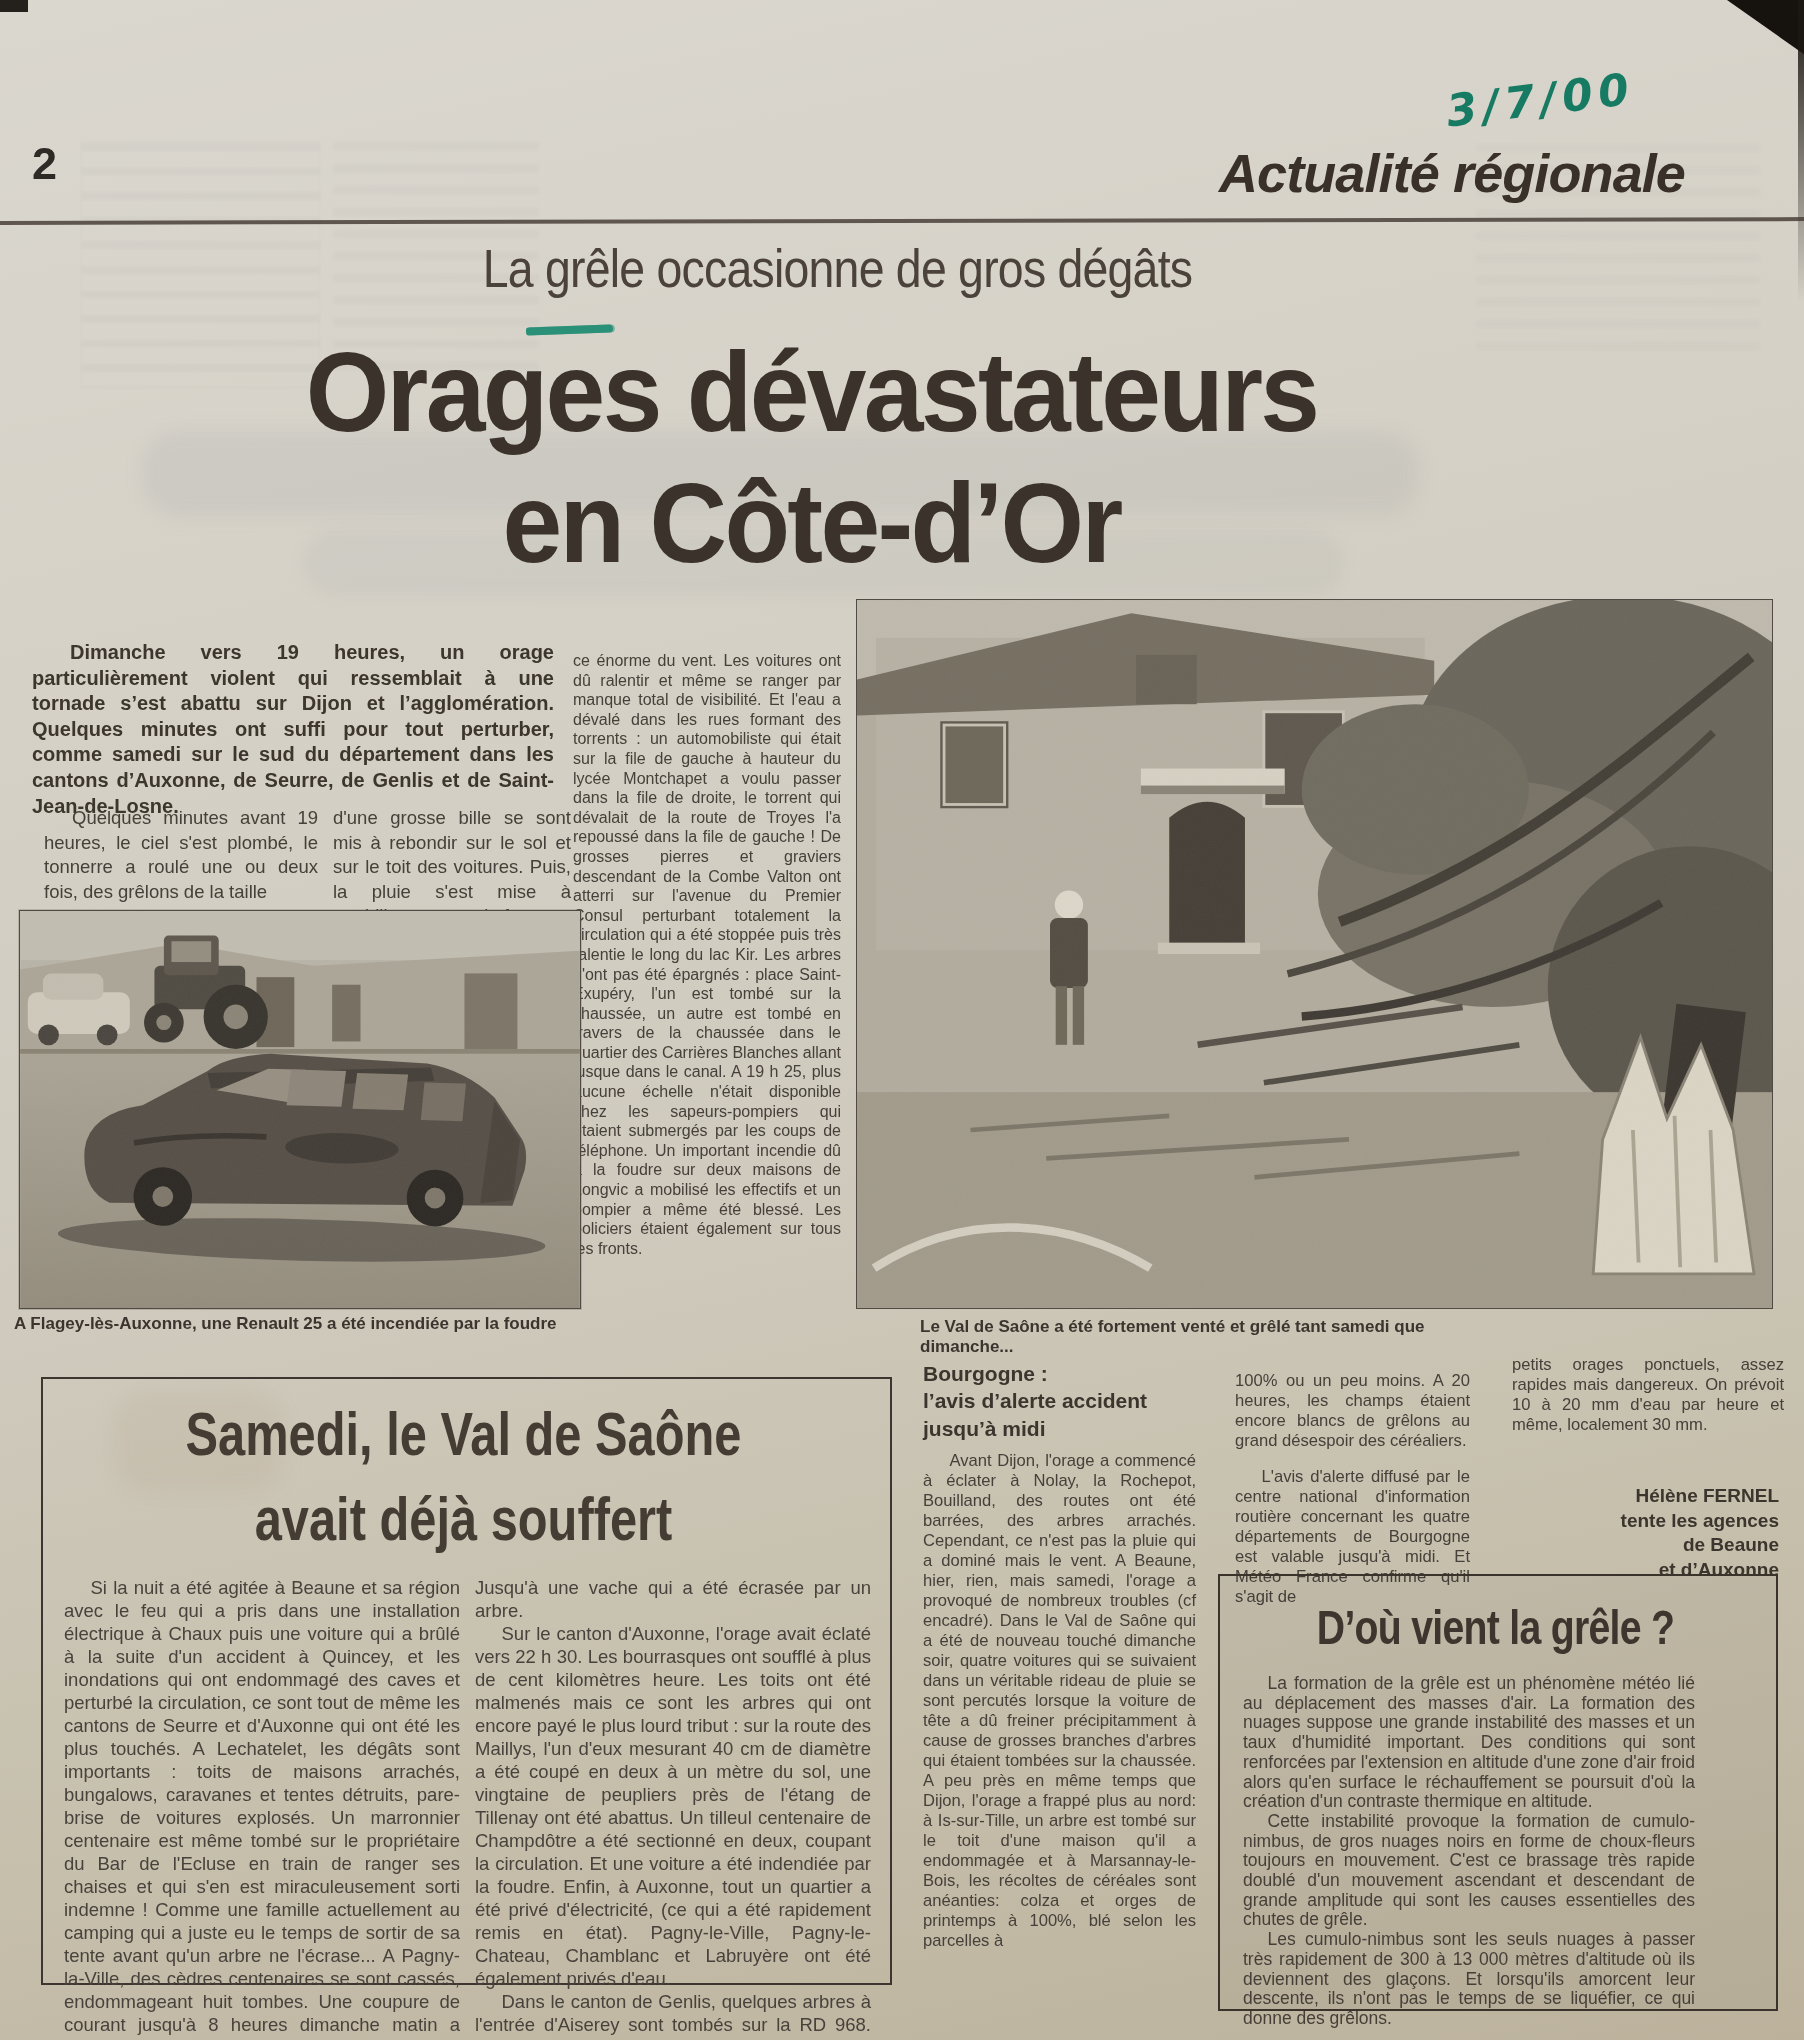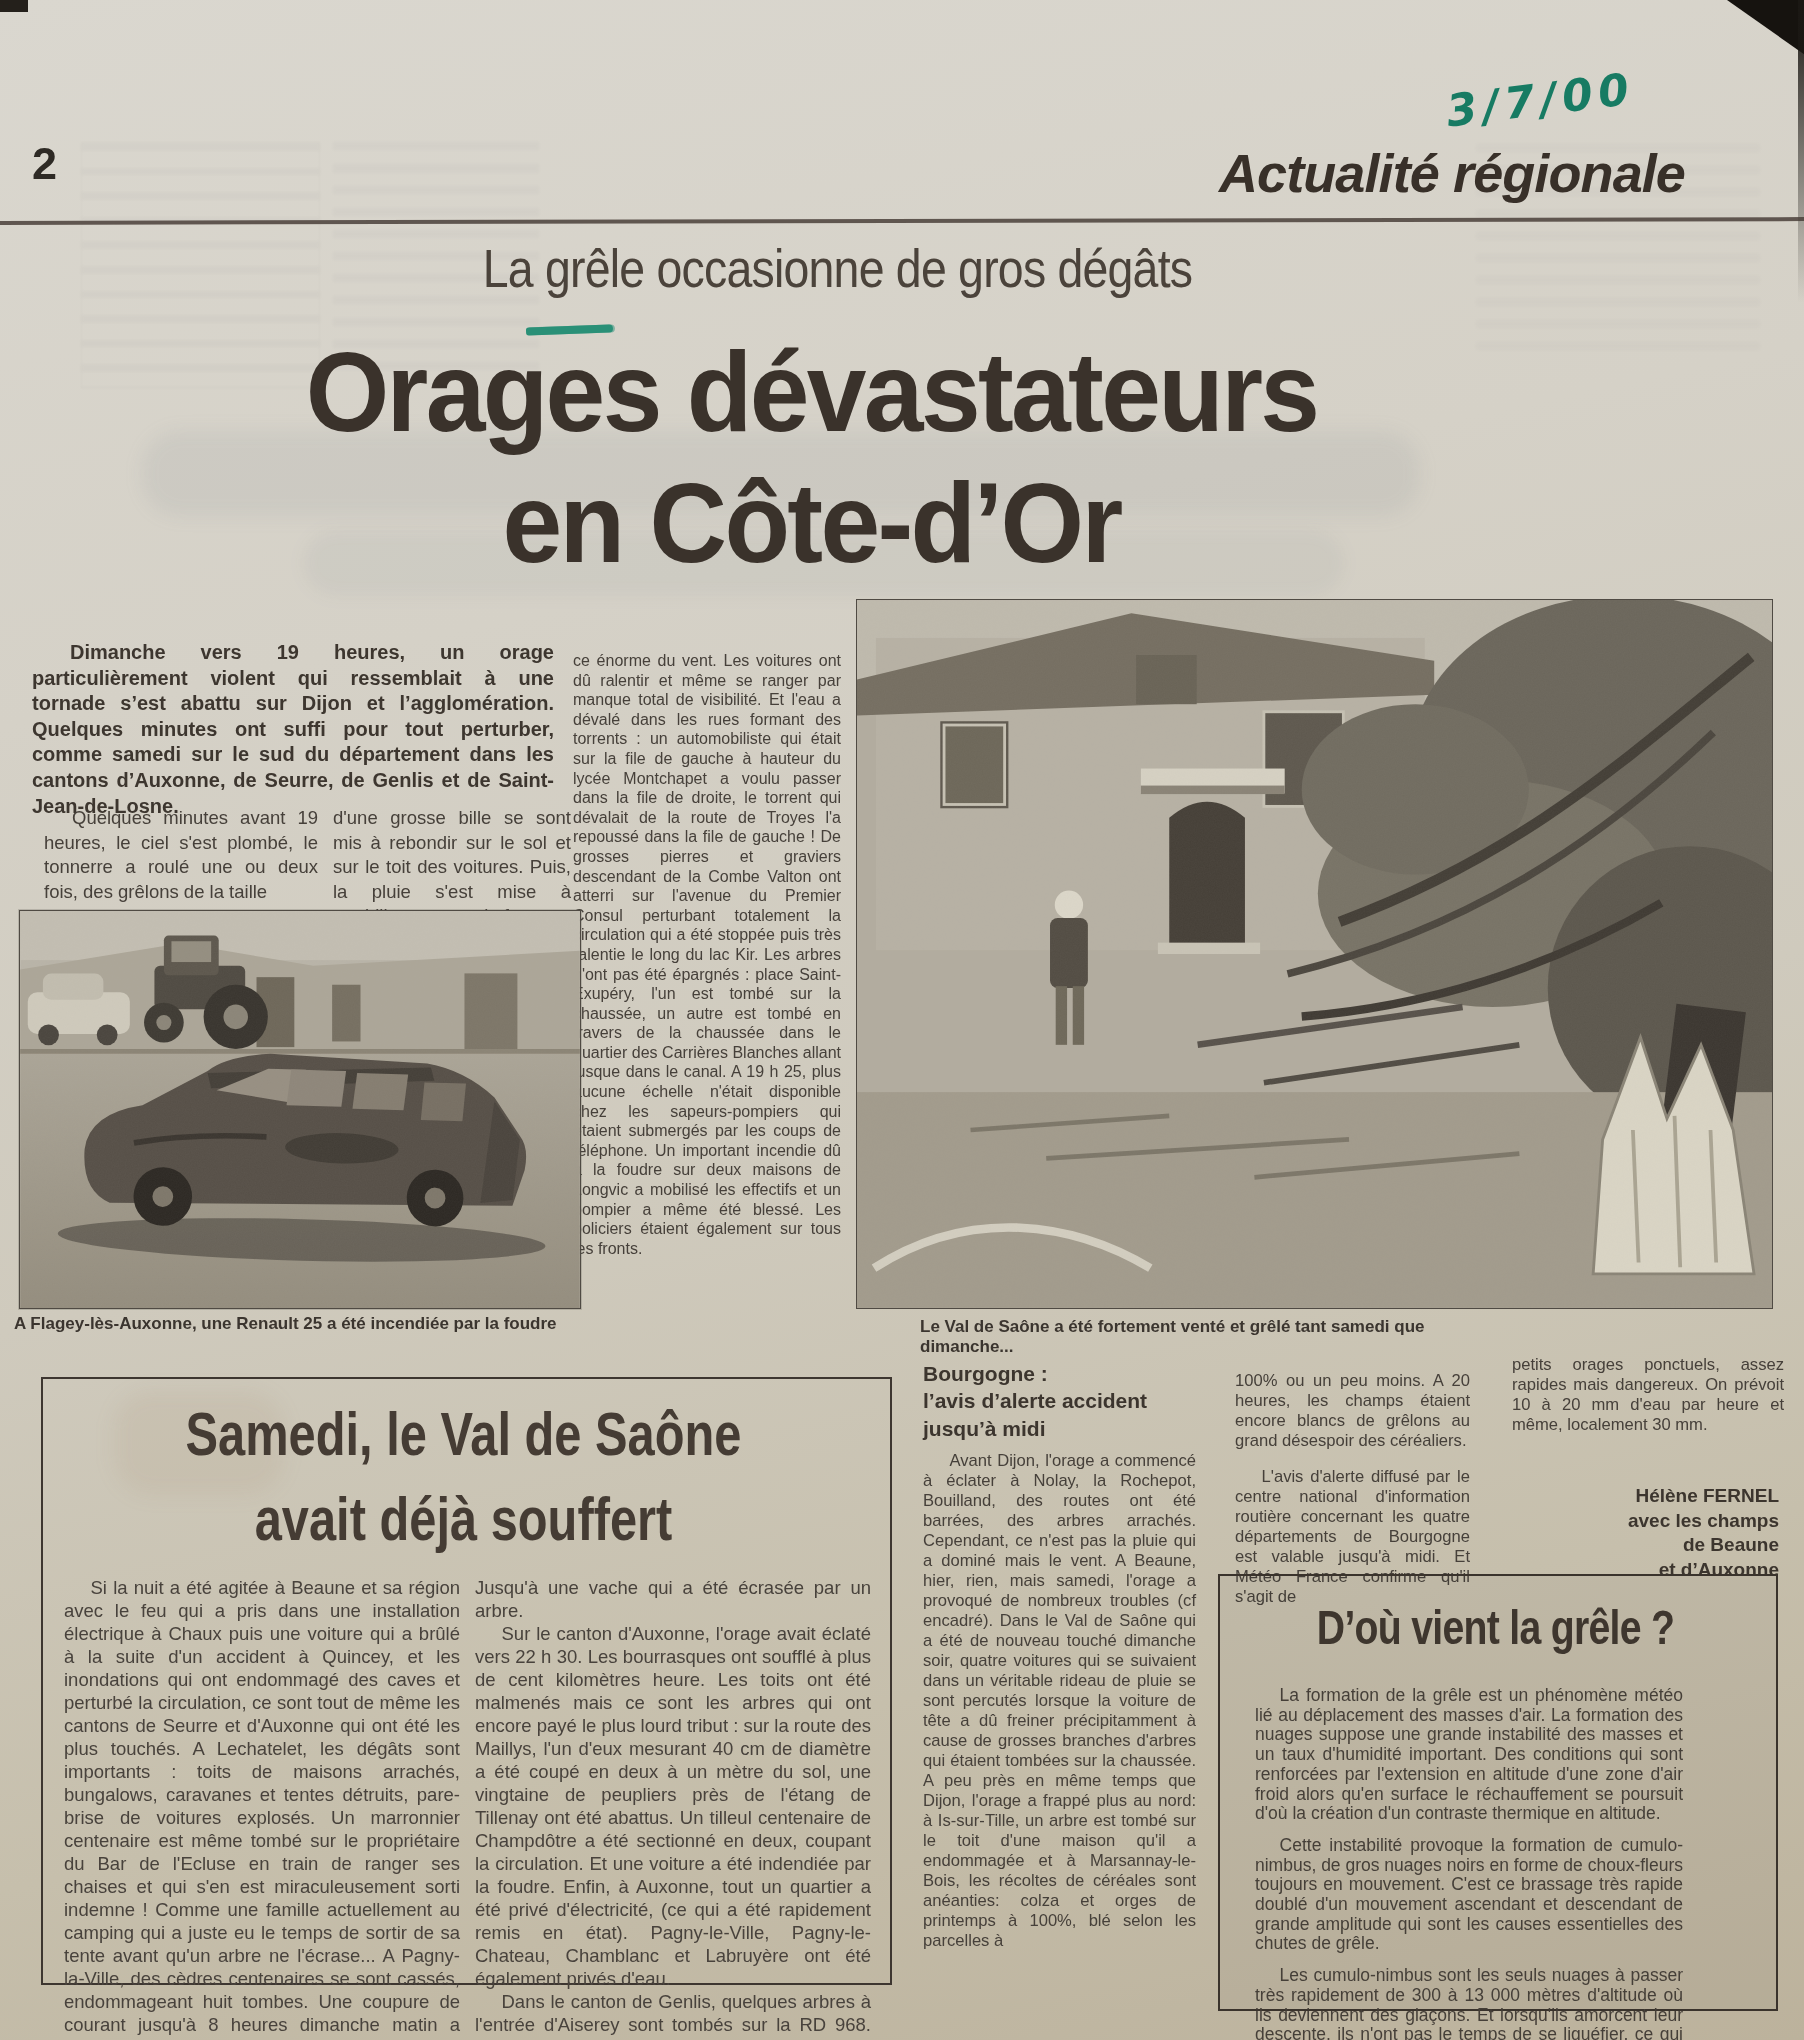--- a/index.html
+++ b/index.html
@@ -61,21 +61,21 @@
   .bg-col2{left:1219px;top:1355px;width:267px;font-size:16.6px;line-height:20px;}
   .bg-col2 p{margin:16px;}
   .bg-col2 p.ind{text-indent:26.5px;}
   .bg-col3{left:1512px;top:1355px;width:272px;font-size:16.6px;line-height:20px;}
   .byline{left:1474px;top:1484px;width:305px;text-align:right;font-size:19px;line-height:24.6px;font-weight:700;color:#3c352e;}
   
   .hail-box{left:1218px;top:1574px;width:556px;height:433px;border:2.8px solid #3a332c;background:rgba(30,25,15,.04);}
   .hail-heading{left:0;top:23px;width:551px;text-align:center;font-size:49px;font-weight:700;color:#3e362e;
     transform:scaleX(.80);letter-spacing:-0.9px;}
   .hail-body{left:23px;top:98px;width:452px;font-size:17.5px;line-height:19.7px;color:#453f38;}
-  .hail-body p{margin:12px;text-indent:24.6px;}
+  .hail-body p{margin:0;text-indent:24.6px;}
 </style>
 </head>
 <body>
 
 <div id="page">
 
   <div class="abs ghost ghost-adbox" style="left:81px;top:142px;width:237px;height:244px;"></div>
   <div class="abs ghost ghost-stripes" style="left:333px;top:142px;width:206px;height:235px;"></div>
   <div class="abs ghost ghost-stripes" style="left:1476px;top:144px;width:284px;height:213px;opacity:.10;"></div>
   <div class="abs ghost ghost-blob" style="left:142px;top:431px;width:1278px;height:85px;"></div>
@@ -225,21 +225,21 @@
     <div>jusqu’à midi</div>
   </div>
   <div class="abs bg-col1 jtext">Avant Dijon, l'orage a commencé à éclater à Nolay, la Rochepot, Bouilland, des routes ont été barrées, des arbres arrachés. Cependant, ce n'est pas la pluie qui a dominé mais le vent. A Beaune, hier, rien, mais samedi, l'orage a provoqué de nombreux troubles (cf encadré). Dans le Val de Saône qui a été de nouveau touché dimanche soir, quatre voitures qui se suivaient dans un véritable rideau de pluie se sont percutés lorsque la voiture de tête a dû freiner précipitamment à cause de grosses branches d'arbres qui étaient tombées sur la chaussée. A peu près en même temps que Dijon, l'orage a frappé plus au nord: à Is-sur-Tille, un arbre est tombé sur le toit d'une maison qu'il a endommagée et à Marsannay-le-Bois, les récoltes de céréales sont anéanties: colza et orges de printemps à 100%, blé selon les parcelles à</div>
   <div class="abs bg-col2 jtext">
     <p>100% ou un peu moins. A 20 heures, les champs étaient encore blancs de grêlons au grand désespoir des céréaliers.</p>
     <p class="ind">L'avis d'alerte diffusé par le centre national d'information routière concernant les quatre départements de Bourgogne est valable jusqu'à midi. Et Météo France confirme qu'il s'agit de</p>
   </div>
   <div class="abs bg-col3 jtext">petits orages ponctuels, assez rapides mais dangereux. On prévoit 10 à 20 mm d'eau par heure et même, localement 30 mm.</div>
   <div class="abs byline">
     <div>Hélène FERNEL</div>
-    <div>avec les champs</div>
+    <div>tente les agences</div>
     <div>de Beaune</div>
     <div>et d’Auxonne</div>
   </div>
 
   <div class="abs hail-box">
     <div class="abs hail-heading">D’où vient la grêle ?</div>
     <div class="abs hail-body jtext">
       <p>La formation de la grêle est un phénomène météo lié au déplacement des masses d'air. La formation des nuages suppose une grande instabilité des masses et un taux d'humidité important. Des conditions qui sont renforcées par l'extension en altitude d'une zone d'air froid alors qu'en surface le réchauffement se poursuit d'où la création d'un contraste thermique en altitude.</p>
       <p>Cette instabilité provoque la formation de cumulo-nimbus, de gros nuages noirs en forme de choux-fleurs toujours en mouvement. C'est ce brassage très rapide doublé d'un mouvement ascendant et descendant de grande amplitude qui sont les causes essentielles des chutes de grêle.</p>
       <p>Les cumulo-nimbus sont les seuls nuages à passer très rapidement de 300 à 13 000 mètres d'altitude où ils deviennent des glaçons. Et lorsqu'ils amorcent leur descente, ils n'ont pas le temps de se liquéfier, ce qui donne des grêlons.</p>

